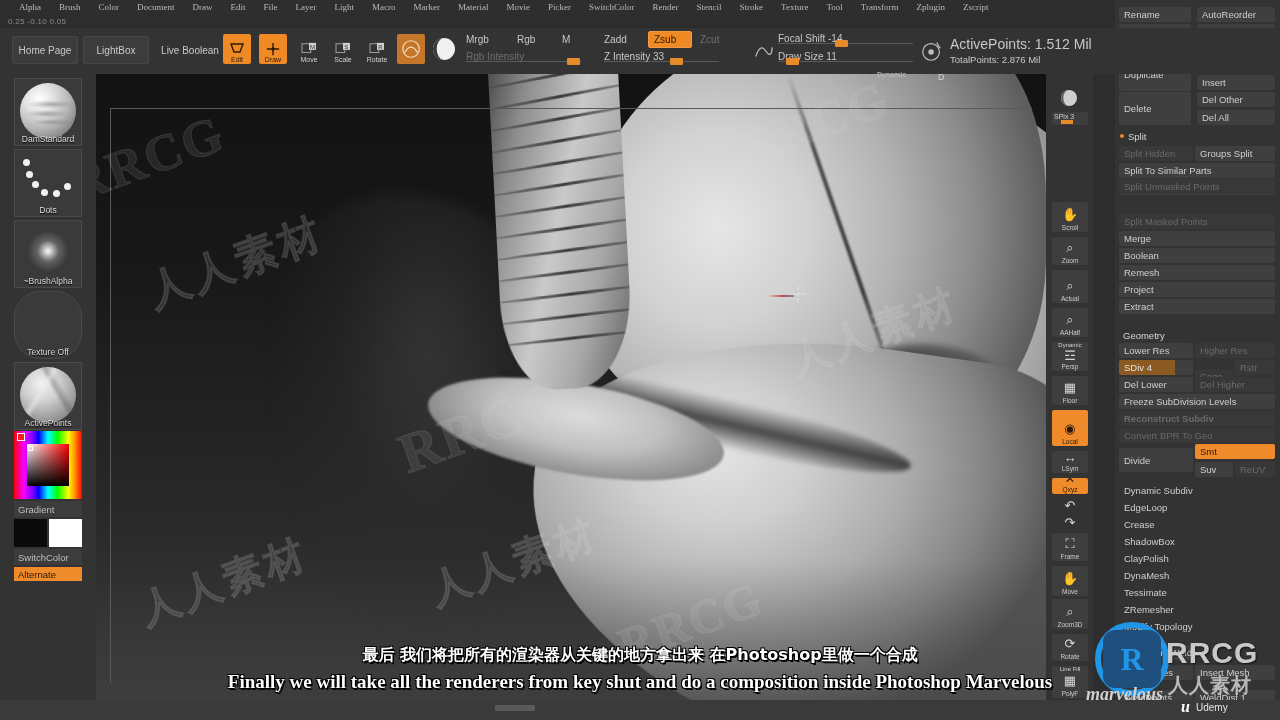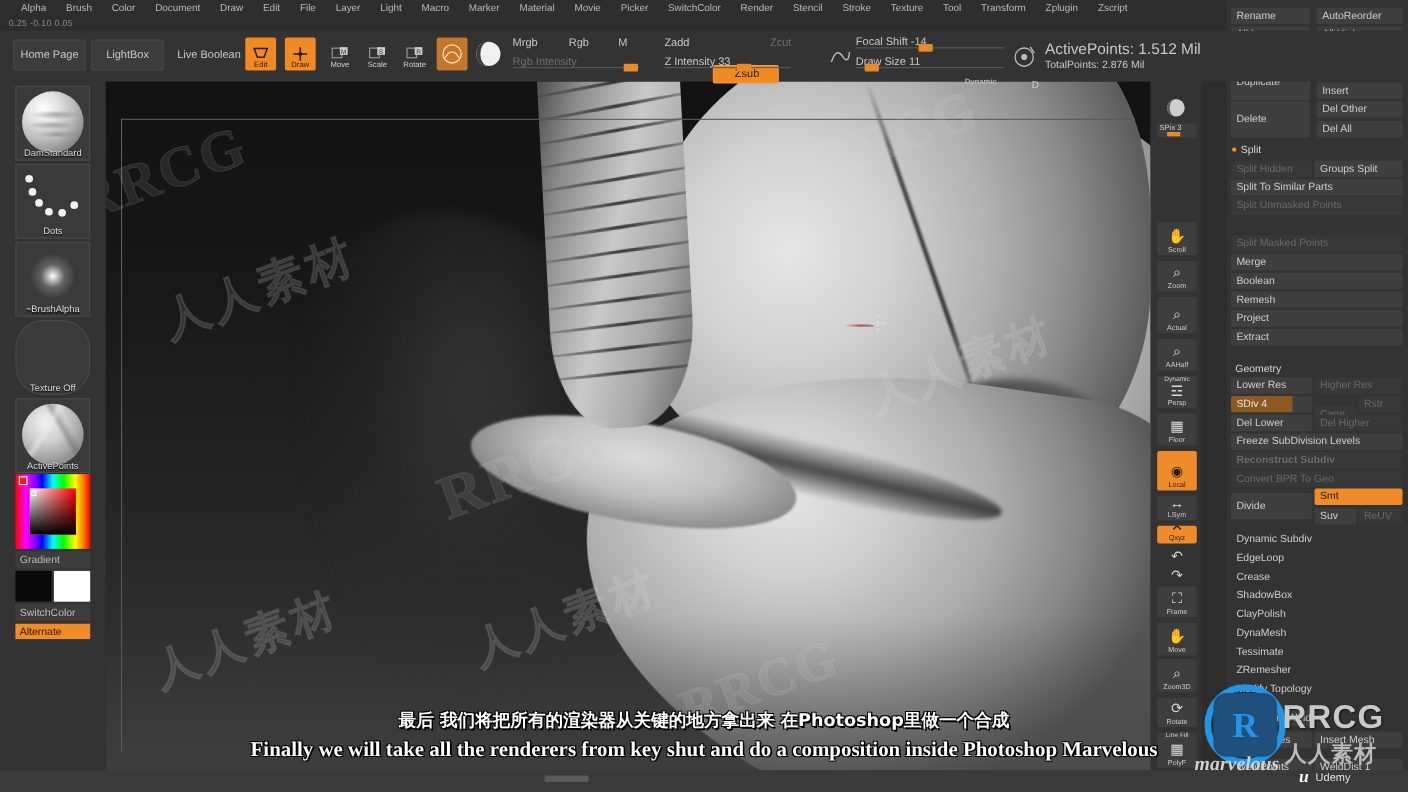--- a/index.html
+++ b/index.html
@@ -11,20 +11,21 @@
   }
   #app { position: relative; width: 1280px; height: 720px; background: #2d2d2d; }
 
   
   .menubar {
     position: absolute; left: 0; top: 0; width: 1092px; height: 15px;
     background: #2e2e2e;
     display: flex; align-items: center;
     padding-left: 10px;
     z-index: 20;
+    font-family: Liberation Serif, serif;
   }
   .menu-item {
     color: #b9b9b9; font-size: 9px; line-height: 15px;
     padding: 0 9px; white-space: nowrap; cursor: default;
   }
 
   
   .coord-readout {
     position: absolute; left: 8px; top: 17px;
     font-size: 8px; color: #8a8a8a; letter-spacing: 0.3px;
@@ -475,21 +476,21 @@
       <svg width="26" height="26" viewBox="0 0 26 26">
         <circle cx="13" cy="13" r="11" fill="#f0f0f0"></circle>
         <path d="M13 2 a11 11 0 0 0 0 22 a6 9 0 0 1 0 -22" fill="#3a3a3a"></path>
       </svg>
     </div>
 
     <div class="tb-label" style="left:466px; top:6px;">Mrgb</div>
     <div class="tb-label" style="left:517px; top:6px;">Rgb</div>
     <div class="tb-label" style="left:562px; top:6px;">M</div>
     <div class="tb-label" style="left:604px; top:6px;">Zadd</div>
-    <div class="tb-btn active" style="left:648px; top:3px; width:60px; height:17px; justify-content:flex-start; padding-left:19px;margin-top:28px;">Zsub</div>
+    <div class="tb-btn active" style="left:648px; top:3px; width:44px; height:17px; justify-content:flex-start; padding-left:5px;">Zsub</div>
     <div class="tb-label dimtext" style="left:700px; top:6px;">Zcut</div>
 
     <div class="slider" style="left:466px; top:24px; width:115px;">
       <div class="track"></div>
       <div class="txt dim">Rgb Intensity</div>
       <div class="knob" style="left:101px;"></div>
     </div>
     <div class="slider" style="left:604px; top:24px; width:115px;">
       <div class="track"></div>
       <div class="txt">Z Intensity 33</div>

